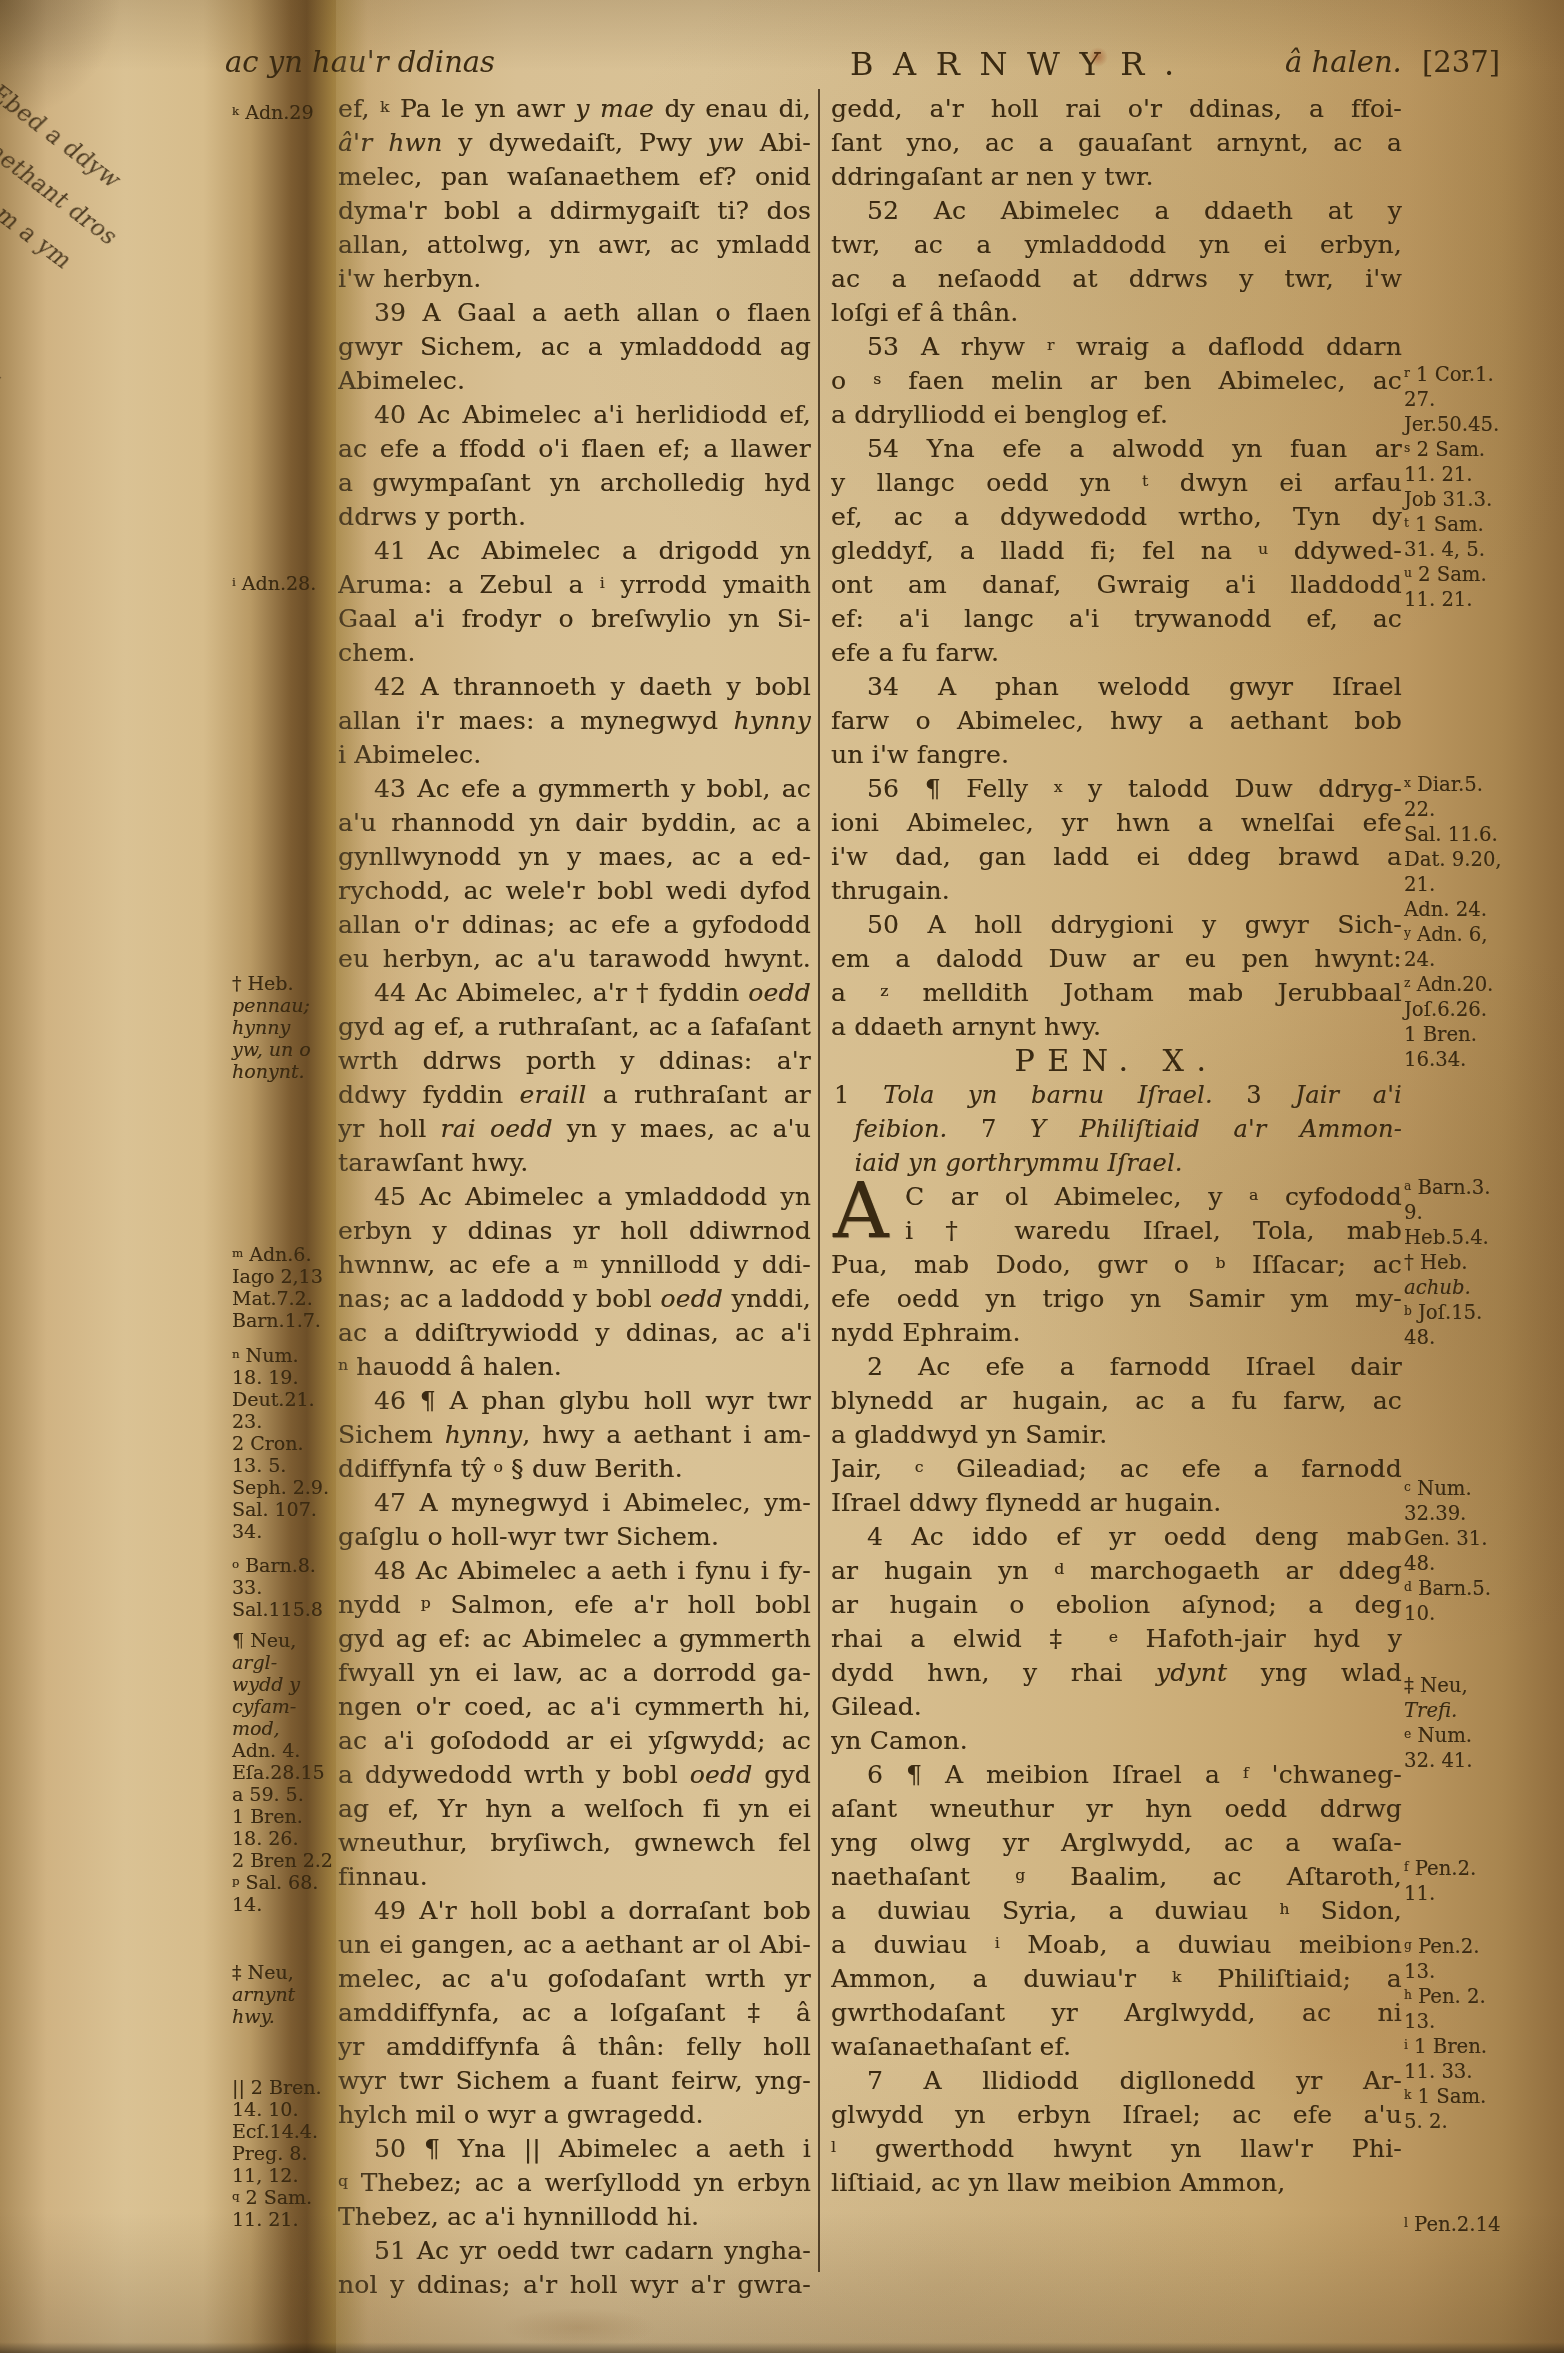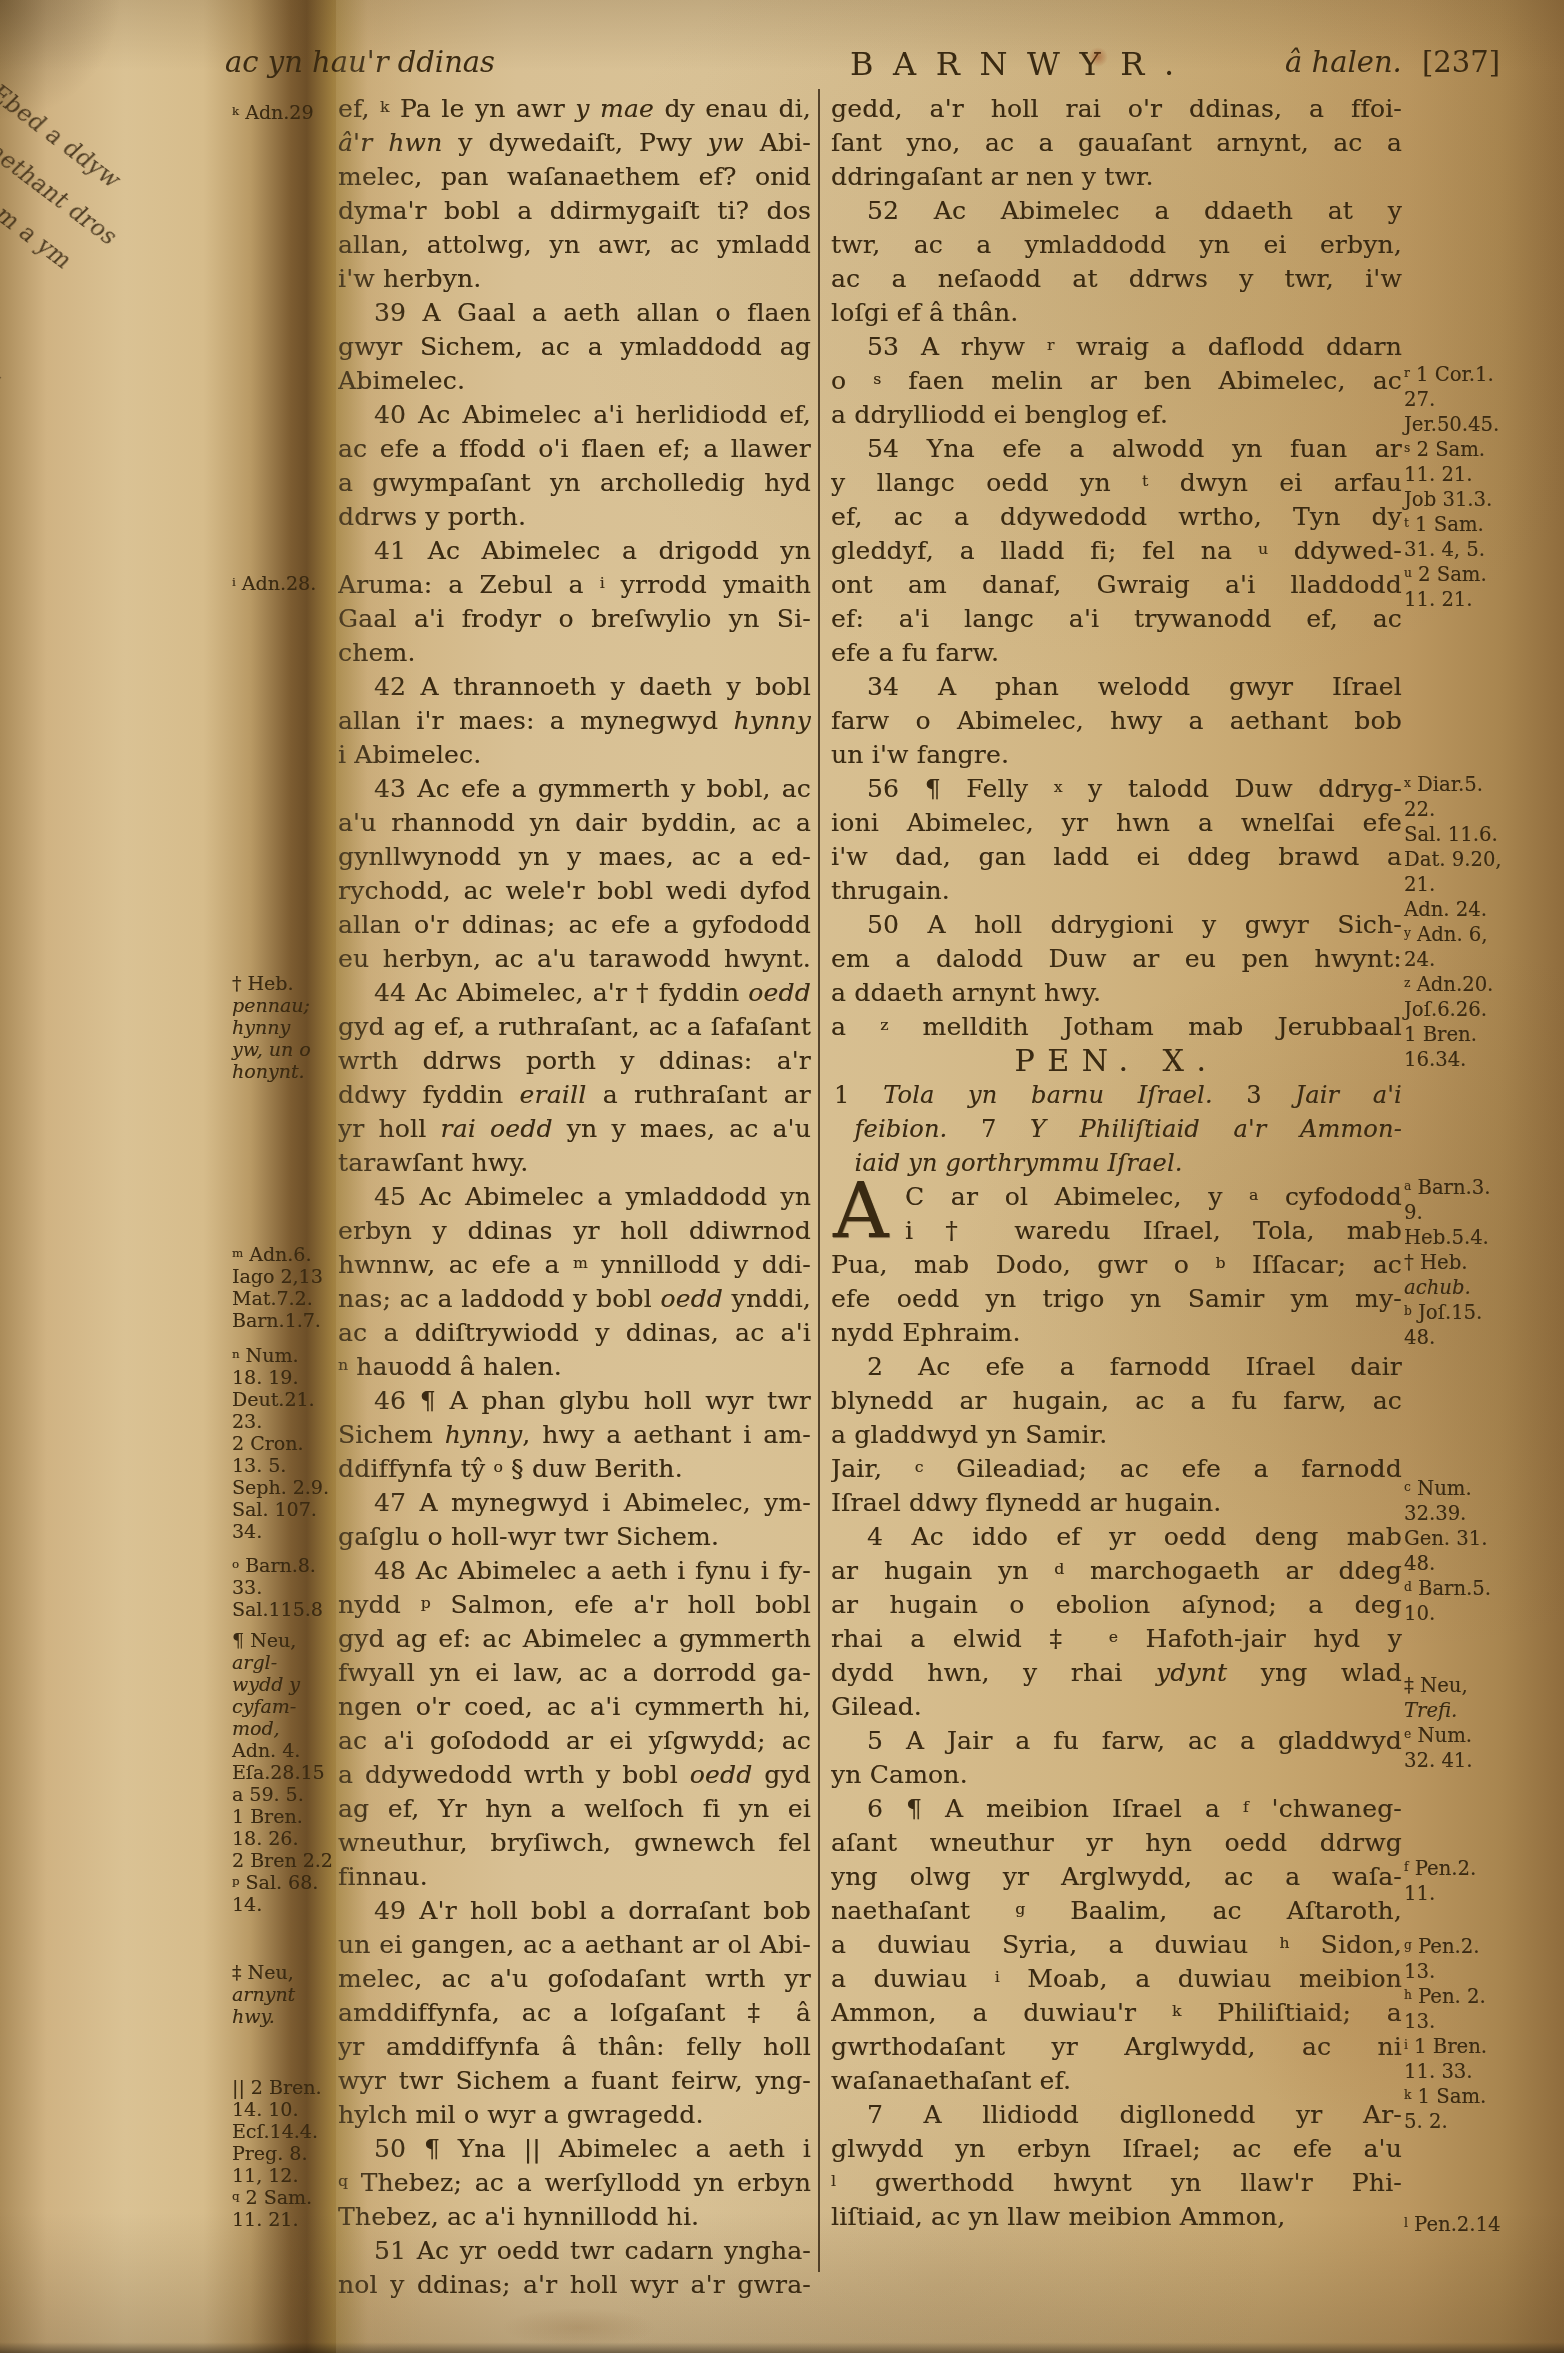--- a/index.html
+++ b/index.html
@@ -260,43 +260,42 @@
       <div class="tl s-e">efe a fu farw.</div>
       <div class="tl s-v">34 A phan welodd gwyr Iſrael</div>
       <div class="tl">farw o Abimelec, hwy a aethant bob</div>
       <div class="tl s-e">un i'w fangre.</div>
       <div class="tl s-v">56 ¶ Felly <sup>x</sup> y talodd Duw ddryg-</div>
       <div class="tl">ioni Abimelec, yr hwn a wnelſai efe</div>
       <div class="tl">i'w dad, gan ladd ei ddeg brawd a</div>
       <div class="tl s-e">thrugain.</div>
       <div class="tl s-v">50 A holl ddrygioni y gwyr Sich-</div>
       <div class="tl">em a dalodd Duw ar eu pen hwynt:</div>
+      <div class="tl">a <sup>z</sup> melldith Jotham mab Jerubbaal</div>
       <div class="tl s-e">a ddaeth arnynt hwy.</div>
-      <div class="tl">a <sup>z</sup> melldith Jotham mab Jerubbaal</div>
       <div class="tl s-ch">PEN. X.</div>
       <div class="tl s-arg s-a1">1 <em>Tola yn barnu Iſrael.</em> 3 <em>Jair a'i</em></div>
       <div class="tl s-arg"><em>feibion.</em> 7 <em>Y Philiſtiaid a'r Ammon-</em></div>
       <div class="tl s-arg s-e"><em>iaid yn gorthrymmu Iſrael.</em></div>
       <div class="tl s-dc">C ar ol Abimelec, y <sup>a</sup> cyfododd</div>
       <div class="tl s-dc">i † waredu Iſrael, Tola, mab</div>
       <div class="tl">Pua, mab Dodo, gwr o <sup>b</sup> Iſſacar; ac</div>
       <div class="tl">efe oedd yn trigo yn Samir ym my-</div>
       <div class="tl s-e">nydd Ephraim.</div>
       <div class="tl s-v">2 Ac efe a farnodd Iſrael dair</div>
       <div class="tl">blynedd ar hugain, ac a fu farw, ac</div>
       <div class="tl s-e">a gladdwyd yn Samir.</div>
       <div class="tl">Jair, <sup>c</sup> Gileadiad; ac efe a farnodd</div>
       <div class="tl s-e">Iſrael ddwy flynedd ar hugain.</div>
       <div class="tl s-v">4 Ac iddo ef yr oedd deng mab</div>
       <div class="tl">ar hugain yn <sup>d</sup> marchogaeth ar ddeg</div>
       <div class="tl">ar hugain o ebolion aſynod; a deg</div>
       <div class="tl">rhai a elwid ‡ <sup>e</sup> Hafoth-jair hyd y</div>
       <div class="tl">dydd hwn, y rhai <em>ydynt</em> yng wlad</div>
       <div class="tl s-e">Gilead.</div>
-      <div class="tl s-v">5 A Jair a fu farw, ac a gladdwyd</div>
       <div class="tl s-e">yn Camon.</div>
       <div class="tl s-v">6 ¶ A meibion Iſrael a <sup>f</sup> 'chwaneg-</div>
       <div class="tl">aſant wneuthur yr hyn oedd ddrwg</div>
       <div class="tl">yng olwg yr Arglwydd, ac a waſa-</div>
       <div class="tl">naethaſant <sup>g</sup> Baalim, ac Aſtaroth,</div>
       <div class="tl">a duwiau Syria, a duwiau <sup>h</sup> Sidon,</div>
       <div class="tl">a duwiau <sup>i</sup> Moab, a duwiau meibion</div>
       <div class="tl">Ammon, a duwiau'r <sup>k</sup> Philiſtiaid; a</div>
       <div class="tl">gwrthodaſant yr Arglwydd, ac ni</div>
       <div class="tl s-e">waſanaethaſant ef.</div>

